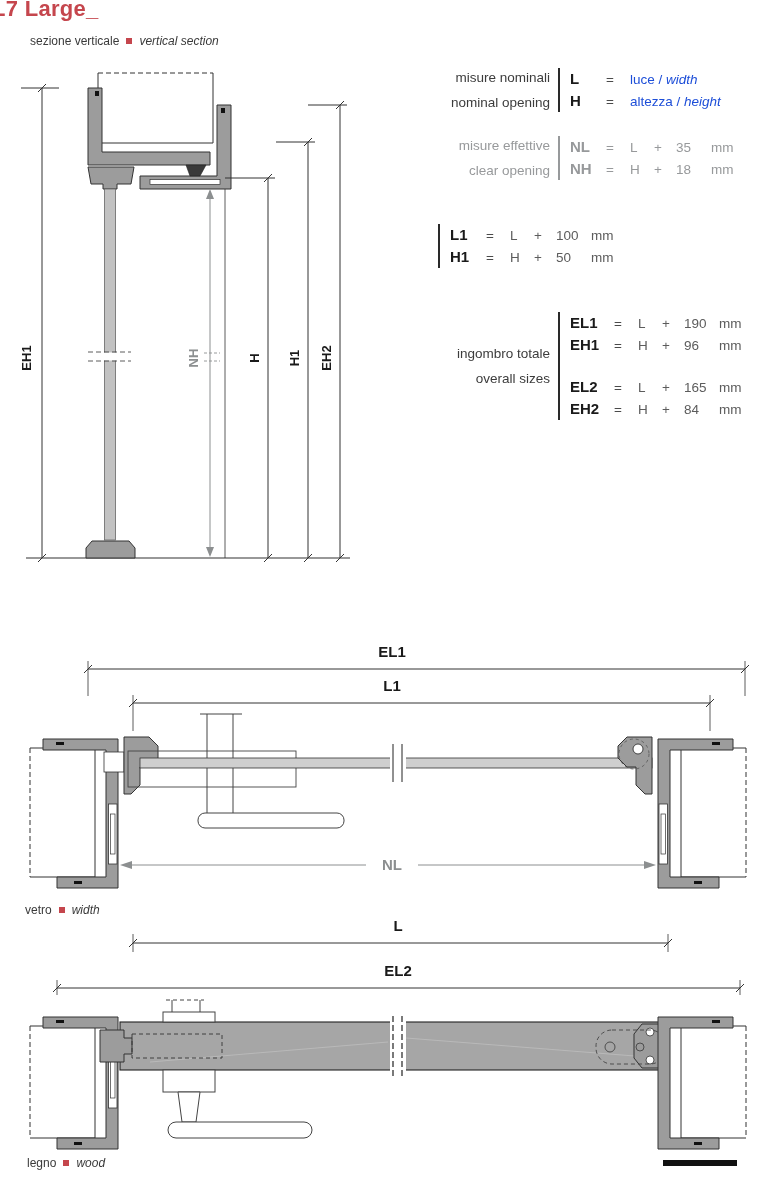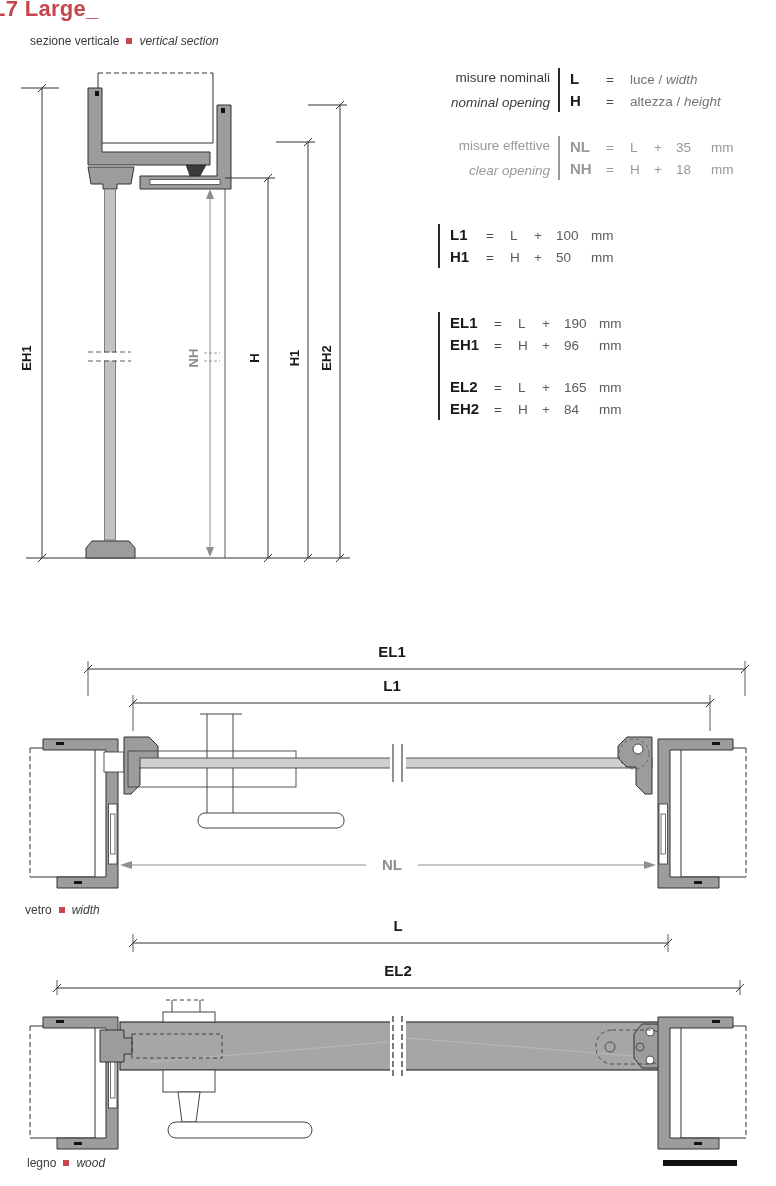--- a/index.html
+++ b/index.html
@@ -9,31 +9,31 @@
   .title{position:absolute;left:-8px;top:-4px;font-size:22px;font-weight:bold;
          color:#c5464d;letter-spacing:.3px;}
   
   .seclabel{position:absolute;font-size:12px;color:#3a3a3a;white-space:nowrap;z-index:3;}
   .seclabel .en{font-style:italic;}
   .bullet{display:inline-block;width:6px;height:6px;background:#c5464d;margin:0 7px 2px 7px;vertical-align:middle;}
   
   .legend{position:absolute;left:430px;top:62px;width:346px;font-size:13.5px;}
   .lg{position:absolute;display:flex;align-items:center;}
   .lg-label{width:120px;text-align:right;line-height:17px;color:#3c3c3c;}
-  .lg-label .en{font-style:italic;display:block;margin-top:8px;}
+  .lg-label .en{display:block;margin-top:8px;}
   .lg-bar{width:2px;background:#2a2a2a;align-self:stretch;margin:0 10px 0 8px;}
   .lrow{display:flex;align-items:baseline;height:22px;line-height:22px;}
   .lvar{font-weight:bold;font-size:15px;color:#1b1b1b;width:36px;}
   .lg4 .lvar{width:44px;}
   .leq{width:24px;color:#4a4a4a;}
   .lbase{width:24px;color:#5c5c5c;}
   .lplus{width:22px;color:#5c5c5c;}
   .lnum{width:30px;text-align:left;color:#5c5c5c;}
   .lunit{margin-left:5px;color:#5c5c5c;}
-  .lvalue{color:#737373;}
+  .lvalue{color:#1d4ed8;}
   .lvalue .en{font-style:italic;}
   .lgap{height:20px;}
   .muted, .muted .lvar, .muted .leq, .muted .lbase, .muted .lplus,
   .muted .lnum, .muted .lunit, .muted .lg-label{color:#97999b;}
   .muted .lg-bar{background:#97999b;}
   
   svg{position:absolute;}
   svg text{font-family:"Liberation Sans",sans-serif;font-weight:bold;fill:#1a1a1a;}
   .dimtext{font-size:13px;}
   .dimtext.gray{fill:#8c8f90;}
@@ -189,20 +189,24 @@
           <span class="leq">=</span>
           <span class="lbase">H</span>
           <span class="lplus">+</span>
           <span class="lnum">50</span>
           <span class="lunit">mm</span>
         </div>
       </div>
     </div>
 
     <div class="lg lg4" style="top:250px;">
+      <div class="lg-label">
+        <span class="it">ingombro totale</span>
+        <span class="en">overall sizes</span>
+      </div>
       <div class="lg-bar"></div>
       <div class="lg-rows">
         <div class="lrow">
           <span class="lvar">EL1</span>
           <span class="leq">=</span>
           <span class="lbase">L</span>
           <span class="lplus">+</span>
           <span class="lnum">190</span>
           <span class="lunit">mm</span>
         </div>

